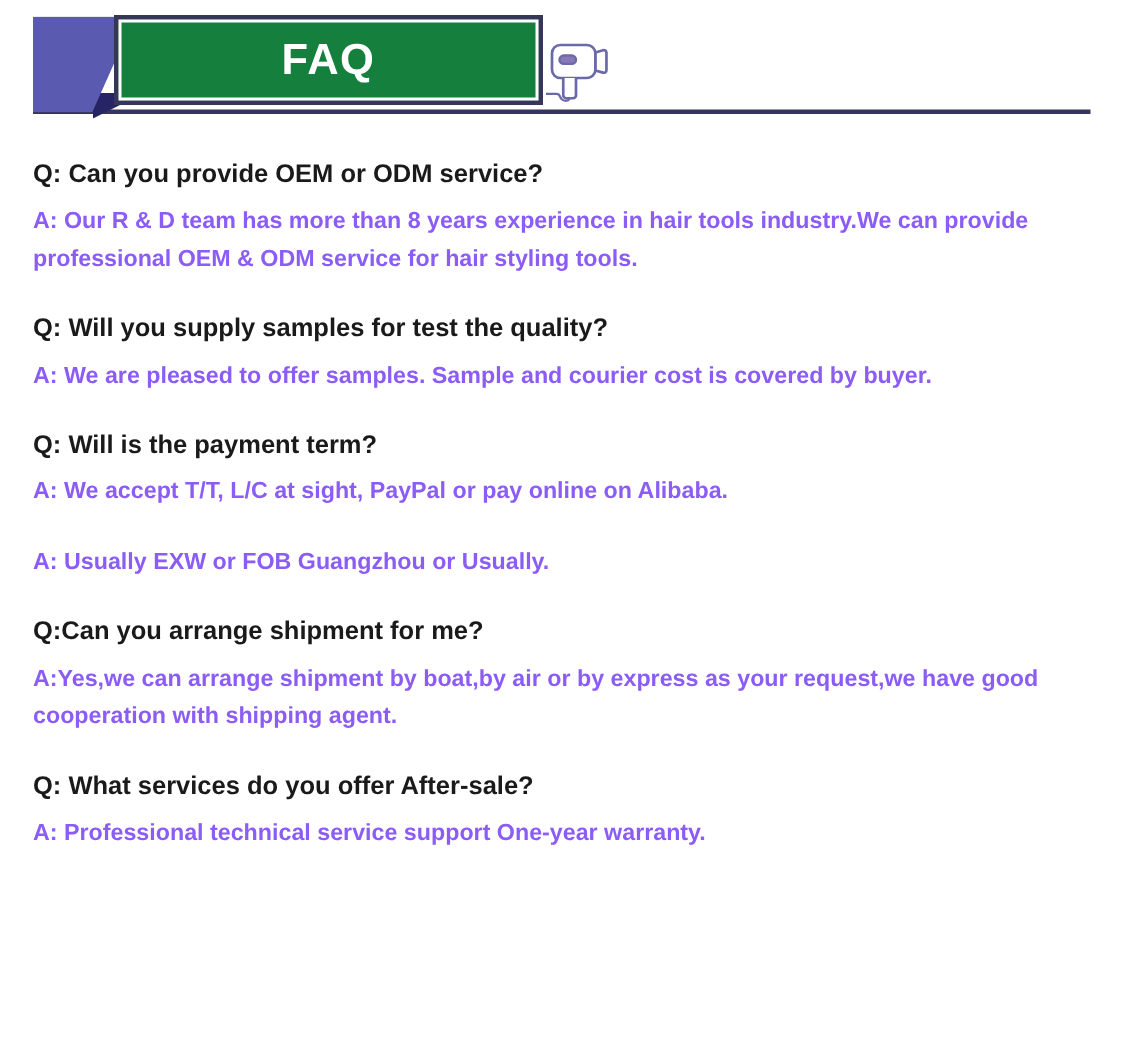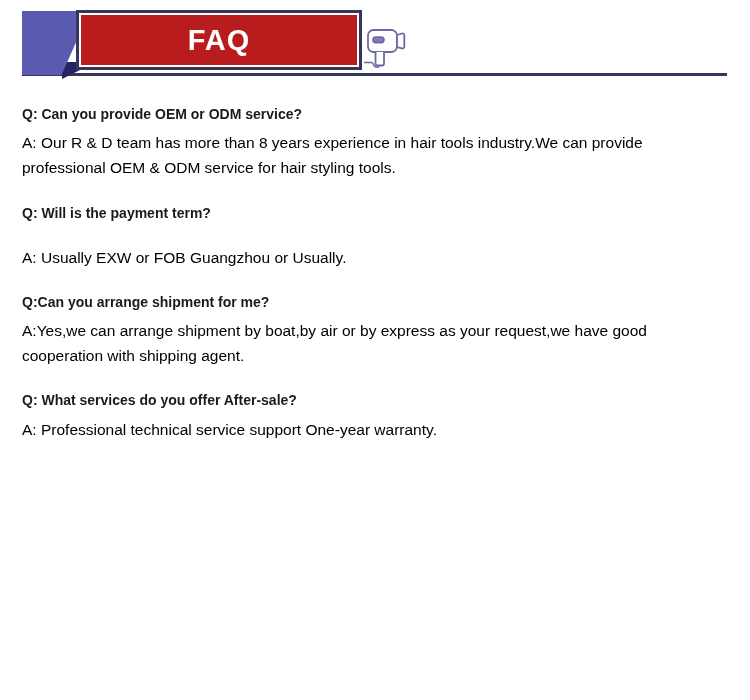--- a/index.html
+++ b/index.html
@@ -57,21 +57,21 @@
     clip-path: polygon(0 0, 100% 0, 58% 100%, 0 100%);
   }
 
   
   .ribbon-body {
     position: absolute;
     left: 76px;
     top: 10px;
     width: 286px;
     height: 60px;
-    background: #b91c1c;
+    background: #15803d;
     border: 3px solid #35365a;
     box-sizing: border-box;
     display: flex;
     align-items: center;
     justify-content: center;
   }
   
   .ribbon-body::before {
     content: "";
     position: absolute;
@@ -102,30 +102,30 @@
   .faq-list {
     position: absolute;
     left: 22px;
     top: 104px;
     width: 706px;
   }
   .faq-item {
     margin-bottom: 22px;
   }
   .faq-question {
-    font-size: 14px;
+    font-size: 17px;
     font-weight: bold;
     color: #1a1a1a;
     line-height: 1.45;
     margin: 0 0 6px 0;
   }
   .faq-answer {
     font-size: 15.5px;
-    font-weight: normal;
-    color: #000000;
+    font-weight: bold;
+    color: #8b5cf6;
     line-height: 1.62;
     margin: 0;
   }
 </style>
 </head>
 <body>
 
 <div class="faq-header">
 
   <div class="header-rule"></div>
@@ -154,24 +154,29 @@
   </span>
 </div>
 
 <div class="faq-list">
 
   <div class="faq-item">
     <p class="faq-question">Q: Can you provide OEM or ODM service?</p>
     <p class="faq-answer">A: Our R &amp; D team has more than 8 years experience in hair tools industry.We can provide professional OEM &amp; ODM service for hair styling tools.</p>
   </div>
 
+  <div class="faq-item">
+    <p class="faq-question">Q: Will you supply samples for test the quality?</p>
+    <p class="faq-answer">A: We are pleased to offer samples. Sample and courier cost is covered by buyer.</p>
+  </div>
 
 
   <div class="faq-item">
     <p class="faq-question">Q: Will is the payment term?</p>
+    <p class="faq-answer">A: We accept T/T, L/C at sight, PayPal or pay online on Alibaba.</p>
   </div>
 
   <div class="faq-item">
     <p class="faq-answer">A: Usually EXW or FOB Guangzhou or Usually.</p>
   </div>
 
   <div class="faq-item">
     <p class="faq-question">Q:Can you arrange shipment for me?</p>
     <p class="faq-answer">A:Yes,we can arrange shipment by boat,by air or by express as your request,we have good cooperation with shipping agent.</p>
   </div>

